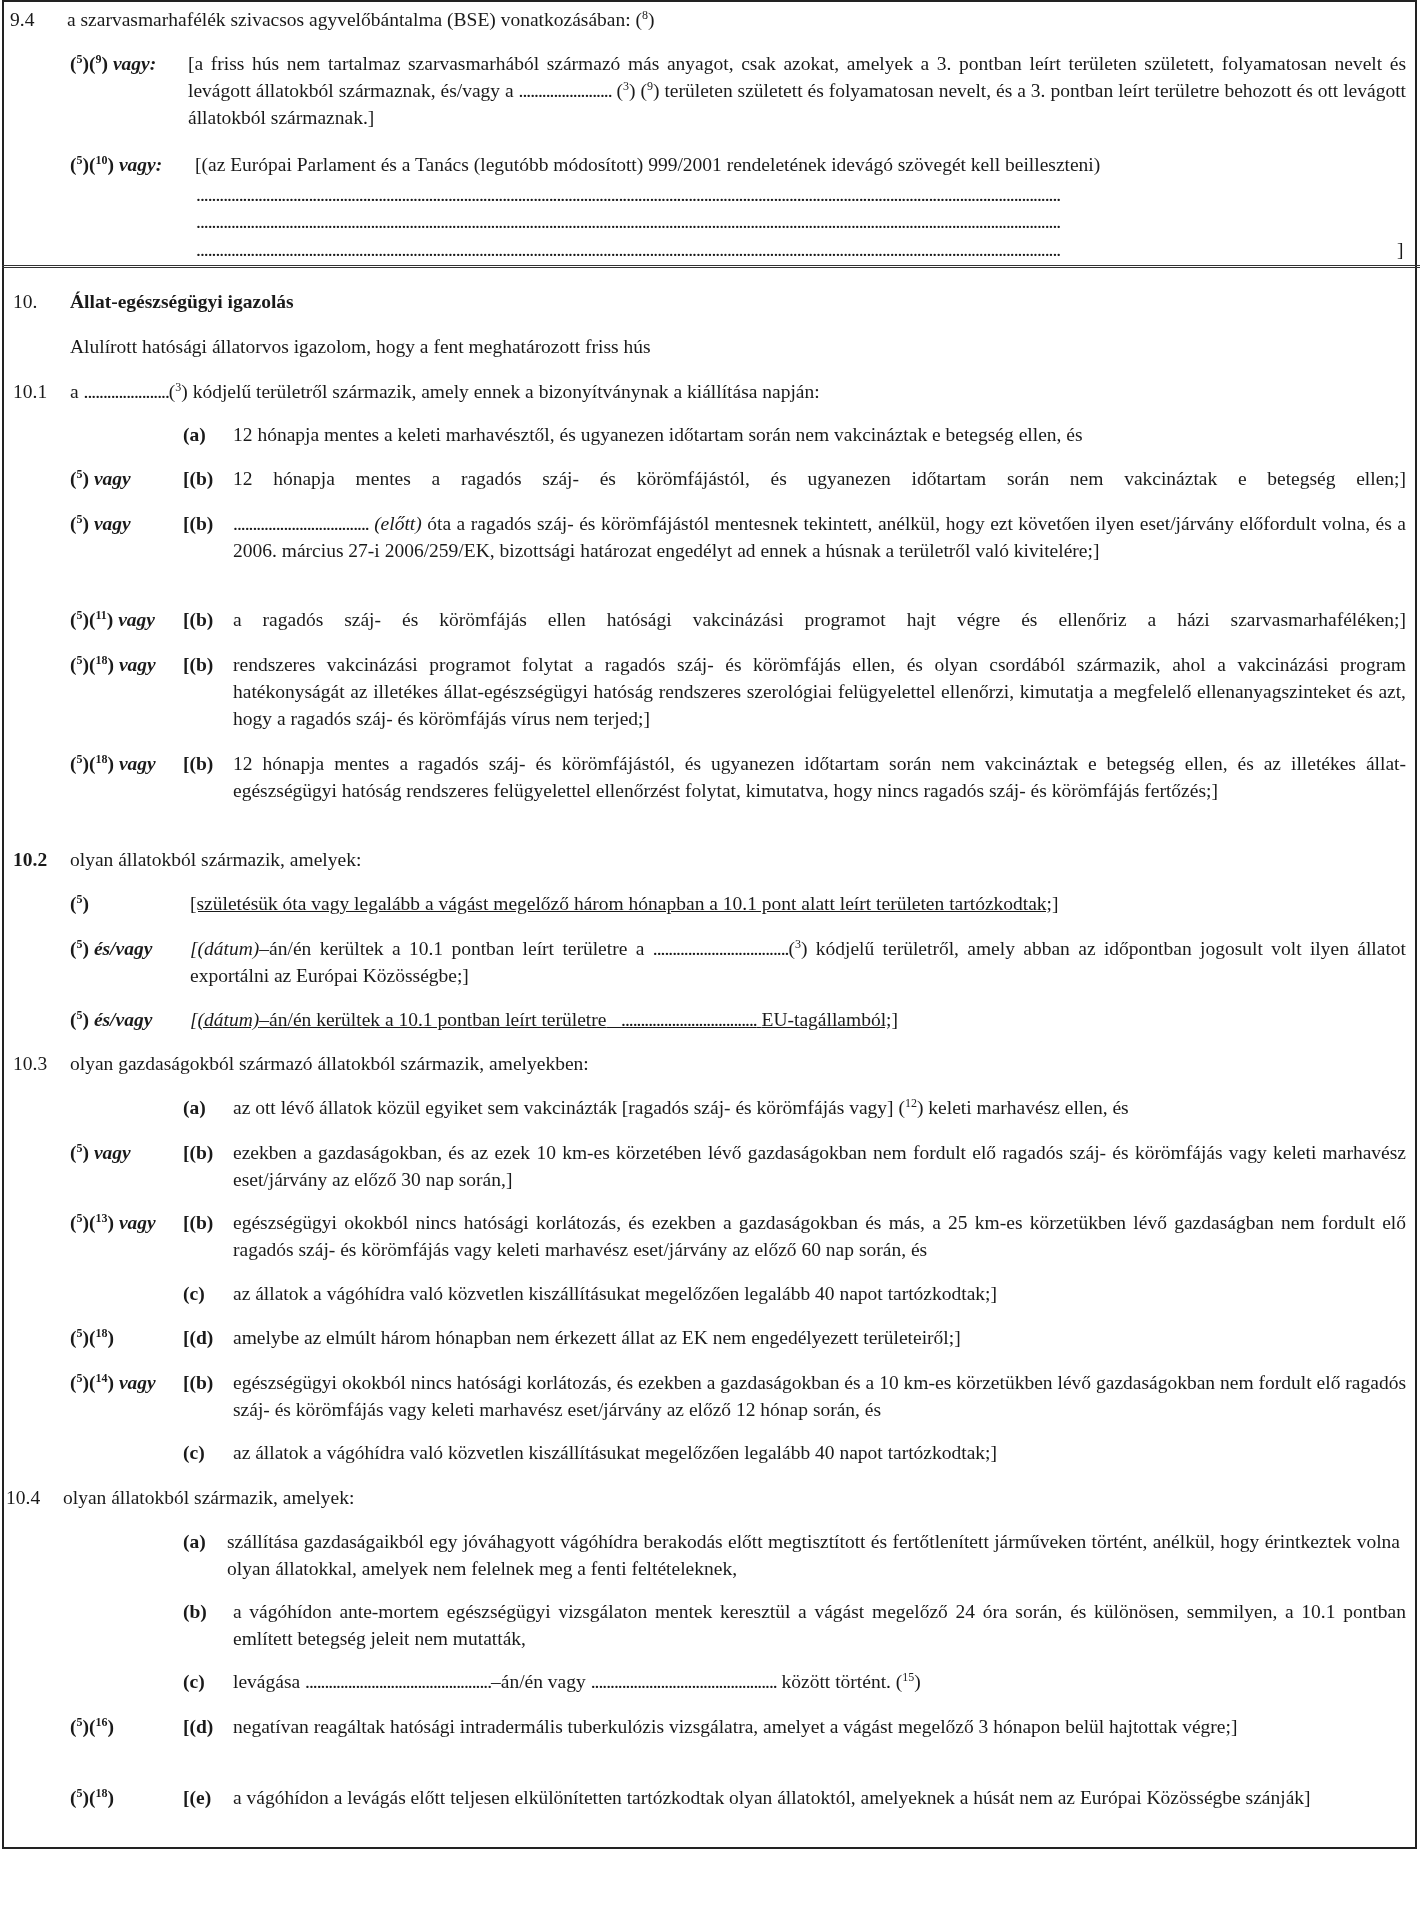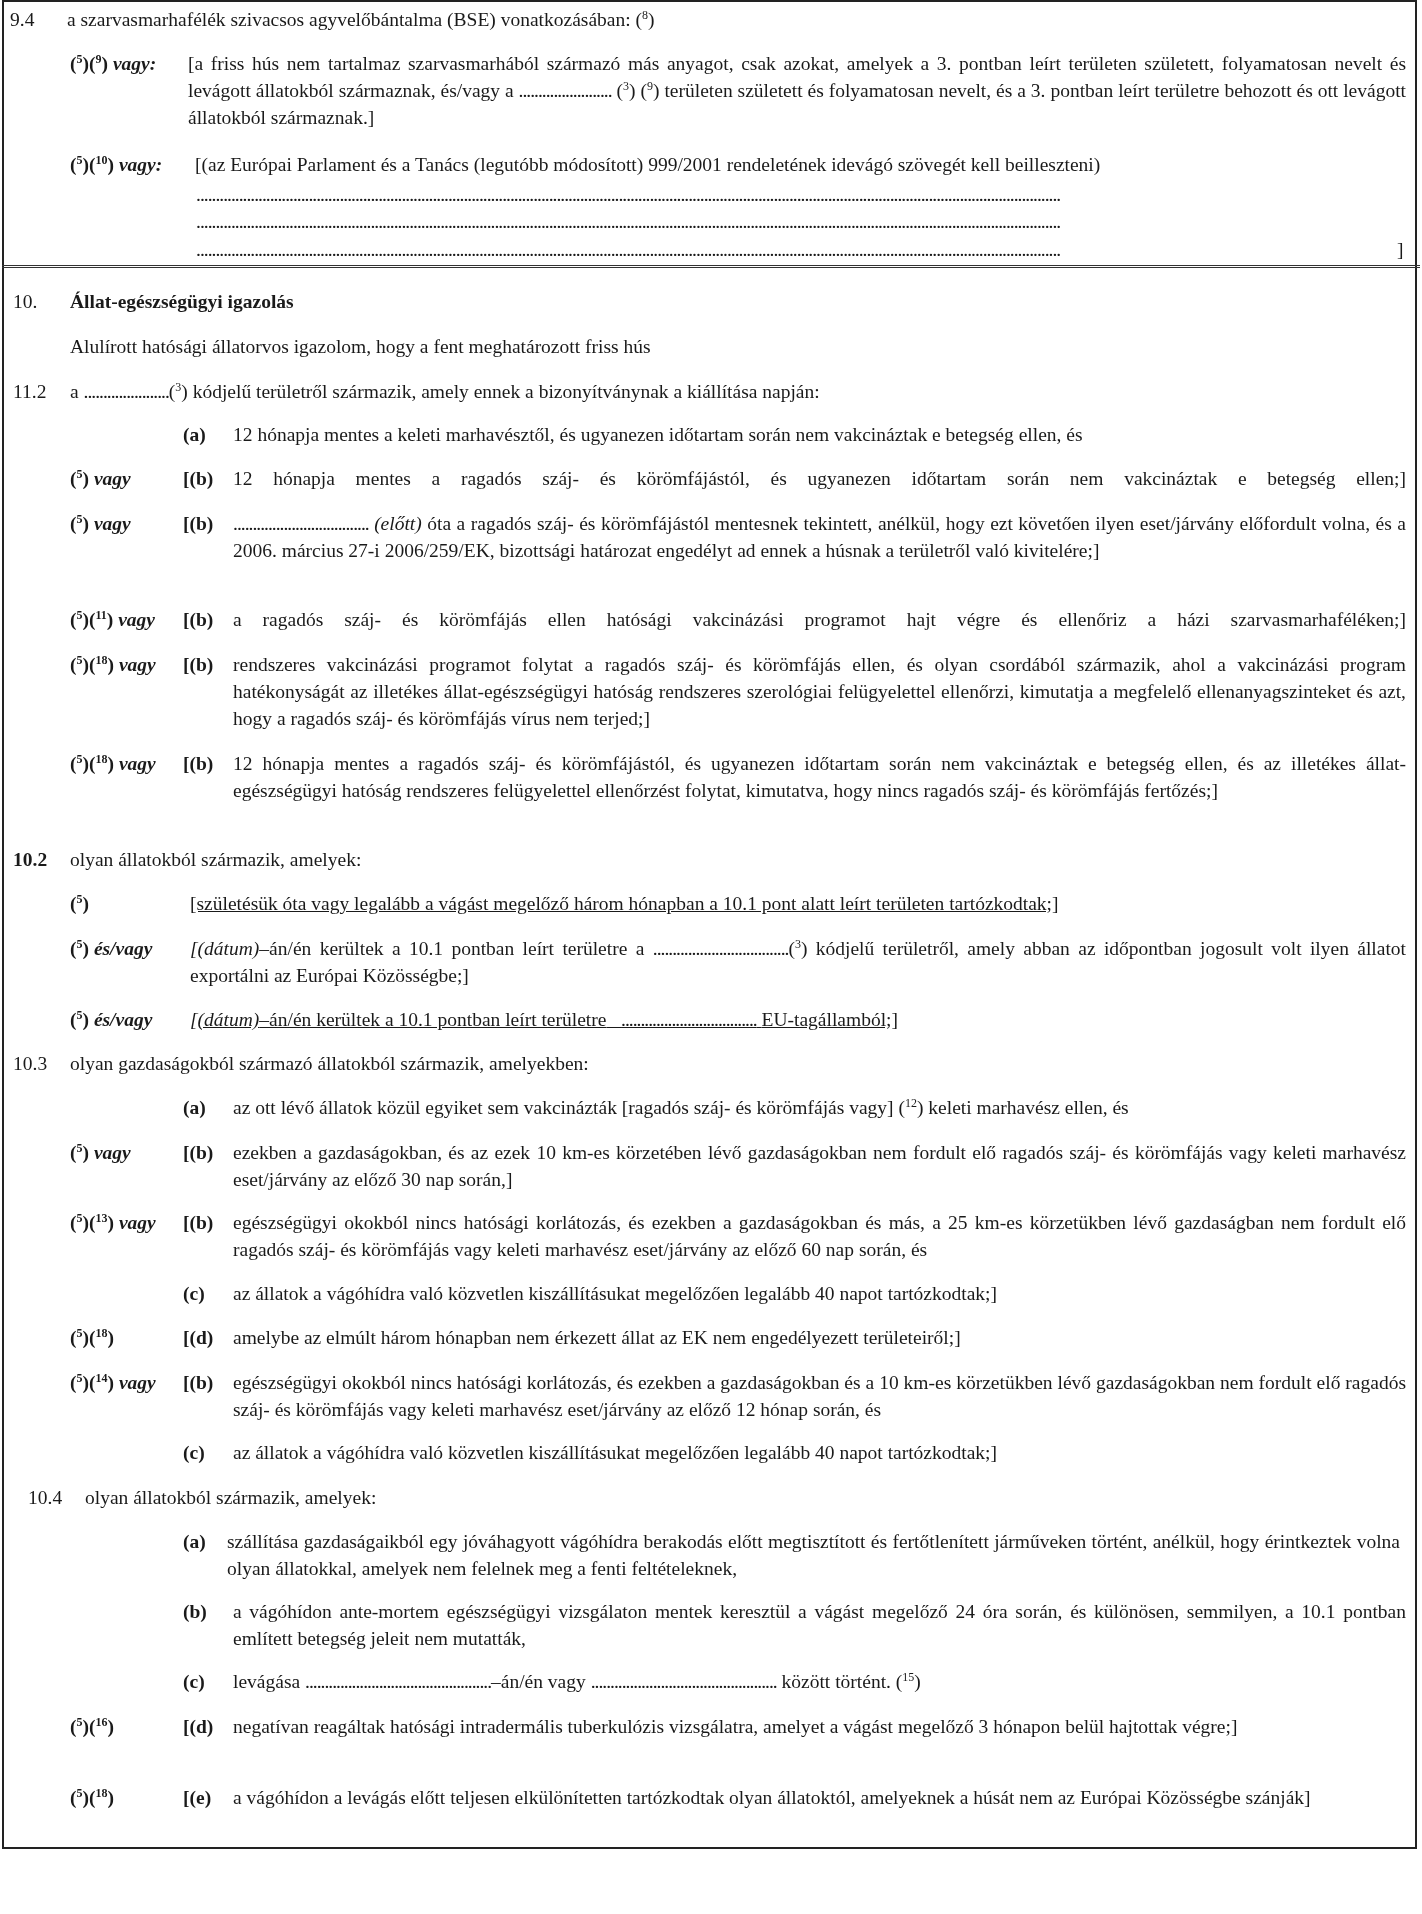--- a/index.html
+++ b/index.html
@@ -41,21 +41,21 @@
 <div class="line dots" style="left:196px;top:210px;width:1205px;overflow:hidden;">...............................................................................................................................................................................................................................</div>
 <div class="line dots" style="left:196px;top:238px;width:1198px;overflow:hidden;">...............................................................................................................................................................................................................................</div>
 <div class="line" style="left:1397px;top:238px;">]</div>
 
 <div class="line" style="left:13px;top:290px;">
   <span style="display:inline-block;width:57px;">10.</span><span class="bold">Állat-egészségügyi igazolás</span>
 </div>
 <div class="line" style="left:70px;top:335px;">Alulírott hatósági állatorvos igazolom, hogy a fent meghatározott friss hús</div>
 
 <div class="line" style="left:13px;top:380px;">
-  <span style="display:inline-block;width:57px;">11.2</span><span>a</span>
+  <span style="display:inline-block;width:57px;">10.1</span><span>a</span>
   <span class="dots">......................</span>(<sup>3</sup>)
   <span>kódjelű területről származik, amely ennek a bizonyítványnak a kiállítása napján:</span>
 </div>
 
 <div class="lab" style="left:183px;top:423px;">(a)</div>
 <div class="line" style="left:233px;top:423px;">12 hónapja mentes a keleti marhavésztől, és ugyanezen időtartam során nem vakcináztak e betegség ellen, és</div>
 
 <div class="lab" style="left:70px;top:467px;">(<sup>5</sup>) <i>vagy</i></div>
 <div class="lab" style="left:183px;top:467px;">[(b)</div>
 <div class="para" style="left:233px;top:465px;width:1173px;text-align-last:justify;">12 hónapja mentes a ragadós száj- és körömfájástól, és ugyanezen időtartam során nem vakcináztak e betegség ellen;]</div>
@@ -125,21 +125,21 @@
 <div class="lab" style="left:183px;top:1326px;">[(d)</div>
 <div class="line" style="left:233px;top:1326px;">amelybe az elmúlt három hónapban nem érkezett állat az EK nem engedélyezett területeiről;]</div>
 
 <div class="lab" style="left:70px;top:1371px;">(<sup>5</sup>)(<sup>14</sup>) <i>vagy</i></div>
 <div class="lab" style="left:183px;top:1371px;">[(b)</div>
 <div class="para j-last-left" style="left:233px;top:1369px;width:1173px;">egészségügyi okokból nincs hatósági korlátozás, és ezekben a gazdaságokban és a 10 km-es körzetükben lévő gazdaságokban nem fordult elő ragadós száj- és körömfájás vagy keleti marhavész eset/járvány az előző 12 hónap során, és</div>
 
 <div class="lab" style="left:183px;top:1441px;">(c)</div>
 <div class="line" style="left:233px;top:1441px;">az állatok a vágóhídra való közvetlen kiszállításukat megelőzően legalább 40 napot tartózkodtak;]</div>
 
-<div class="line" style="left:28px;top:1486px;">
+<div class="line" style="left:6px;top:1486px;">
   <span style="display:inline-block;width:57px;">10.4</span><span>olyan állatokból származik, amelyek:</span>
 </div>
 
 <div class="lab" style="left:183px;top:1530px;">(a)</div>
 <div class="para j-last-left" style="left:227px;top:1528px;width:1173px;">szállítása gazdaságaikból egy jóváhagyott vágóhídra berakodás előtt megtisztított és fertőtlenített járműveken történt, anélkül, hogy érintkeztek volna olyan állatokkal, amelyek nem felelnek meg a fenti feltételeknek,</div>
 
 <div class="lab" style="left:183px;top:1600px;">(b)</div>
 <div class="para j-last-left" style="left:233px;top:1598px;width:1173px;">a vágóhídon ante-mortem egészségügyi vizsgálaton mentek keresztül a vágást megelőző 24 óra során, és különösen, semmilyen, a 10.1 pontban említett betegség jeleit nem mutatták,</div>
 
 <div class="lab" style="left:183px;top:1670px;">(c)</div>

